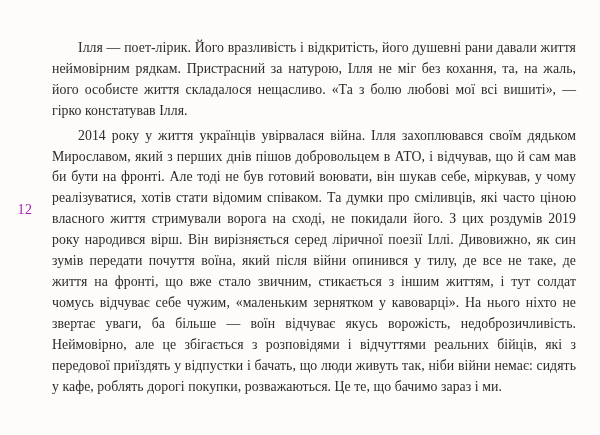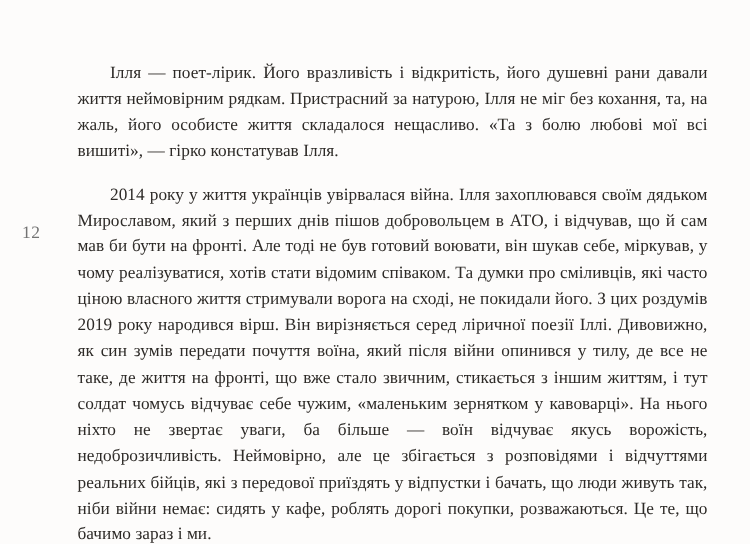--- a/index.html
+++ b/index.html
@@ -15,40 +15,40 @@
   }
   .page {
     position: relative;
     width: 600px;
     height: 435px;
     background: #fdfcfb;
   }
   .page-number {
     position: absolute;
     left: 8px;
-    top: 179px;
+    top: 202px;
     width: 34px;
     text-align: center;
     font-size: 14px;
-    color: #737373;
+    color: #a21caf;
     letter-spacing: 0.5px;
   }
   .text-block {
     position: absolute;
     left: 48px;
     top: 34px;
     width: 532px;
     color: #2d2a27;
     font-size: 13.8px;
     line-height: 20.9px;
     text-align: justify;
     letter-spacing: 0.05px;
   }
   .text-block p {
-    margin: 14px;
+    margin: 4px;
     padding: 0;
     text-indent: 26px;
   }
 </style>
 </head>
 <body>
 
 <div class="page">
   <div class="page-number">12</div>
   <div class="text-block">

